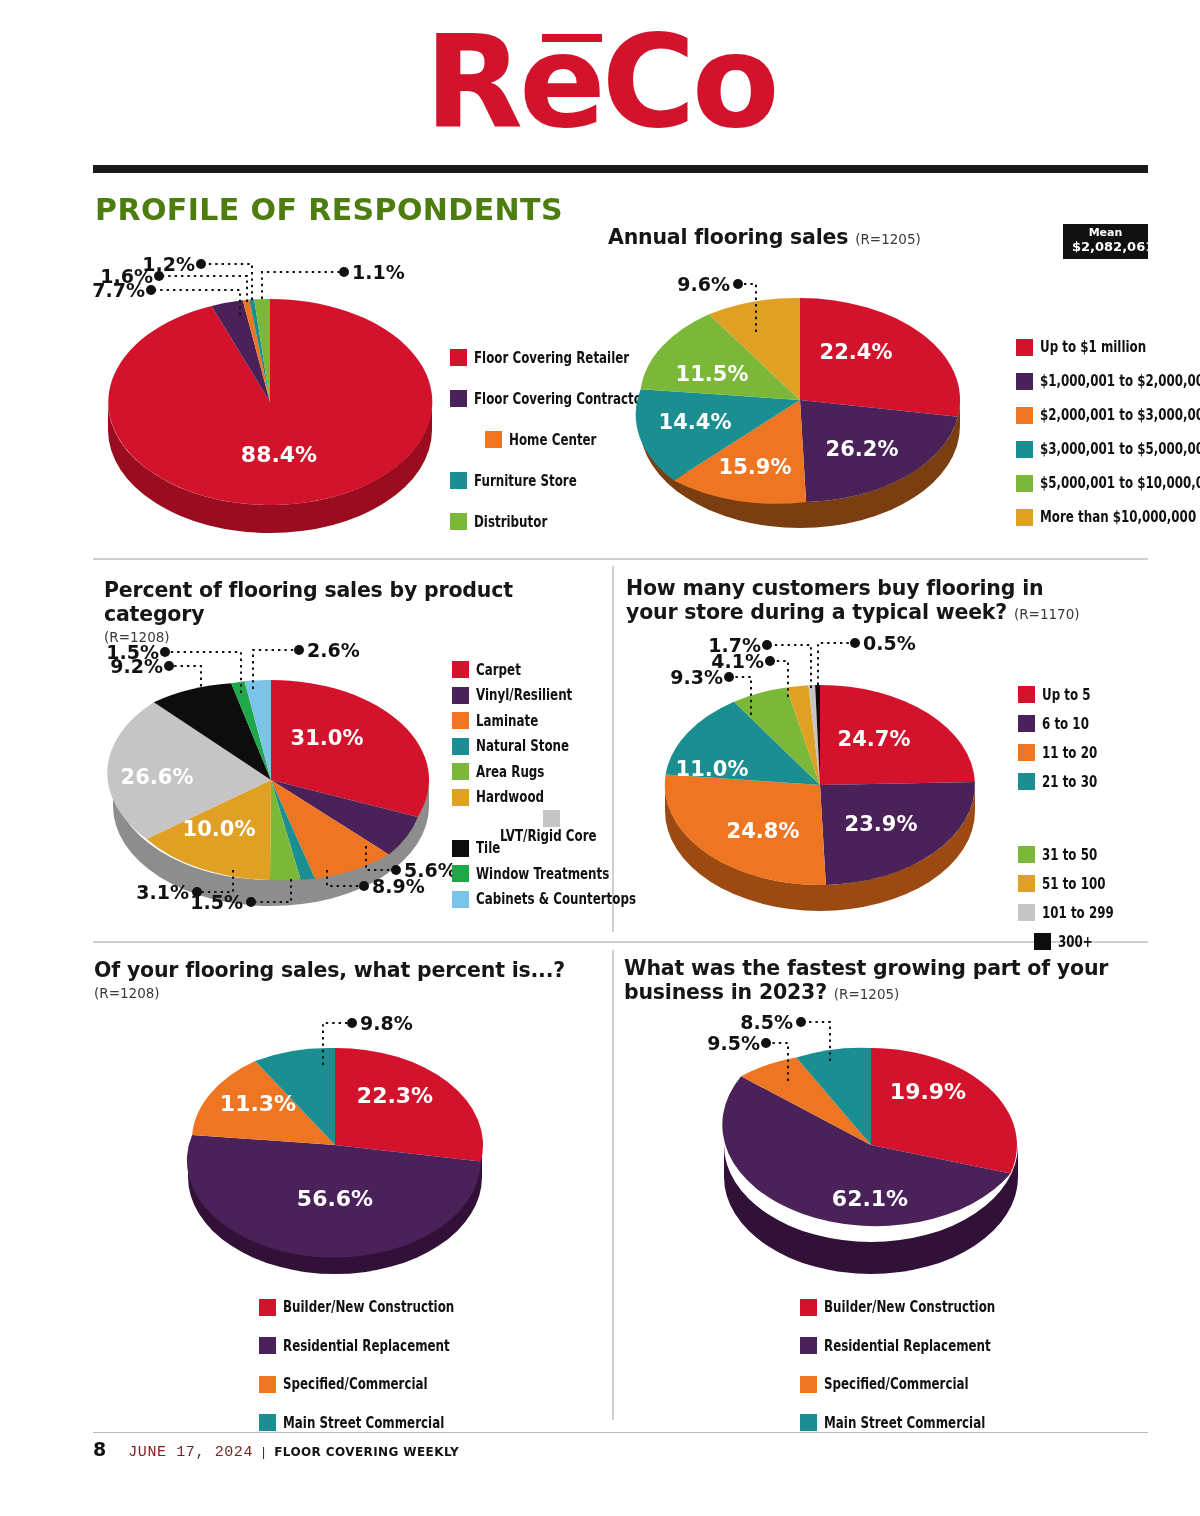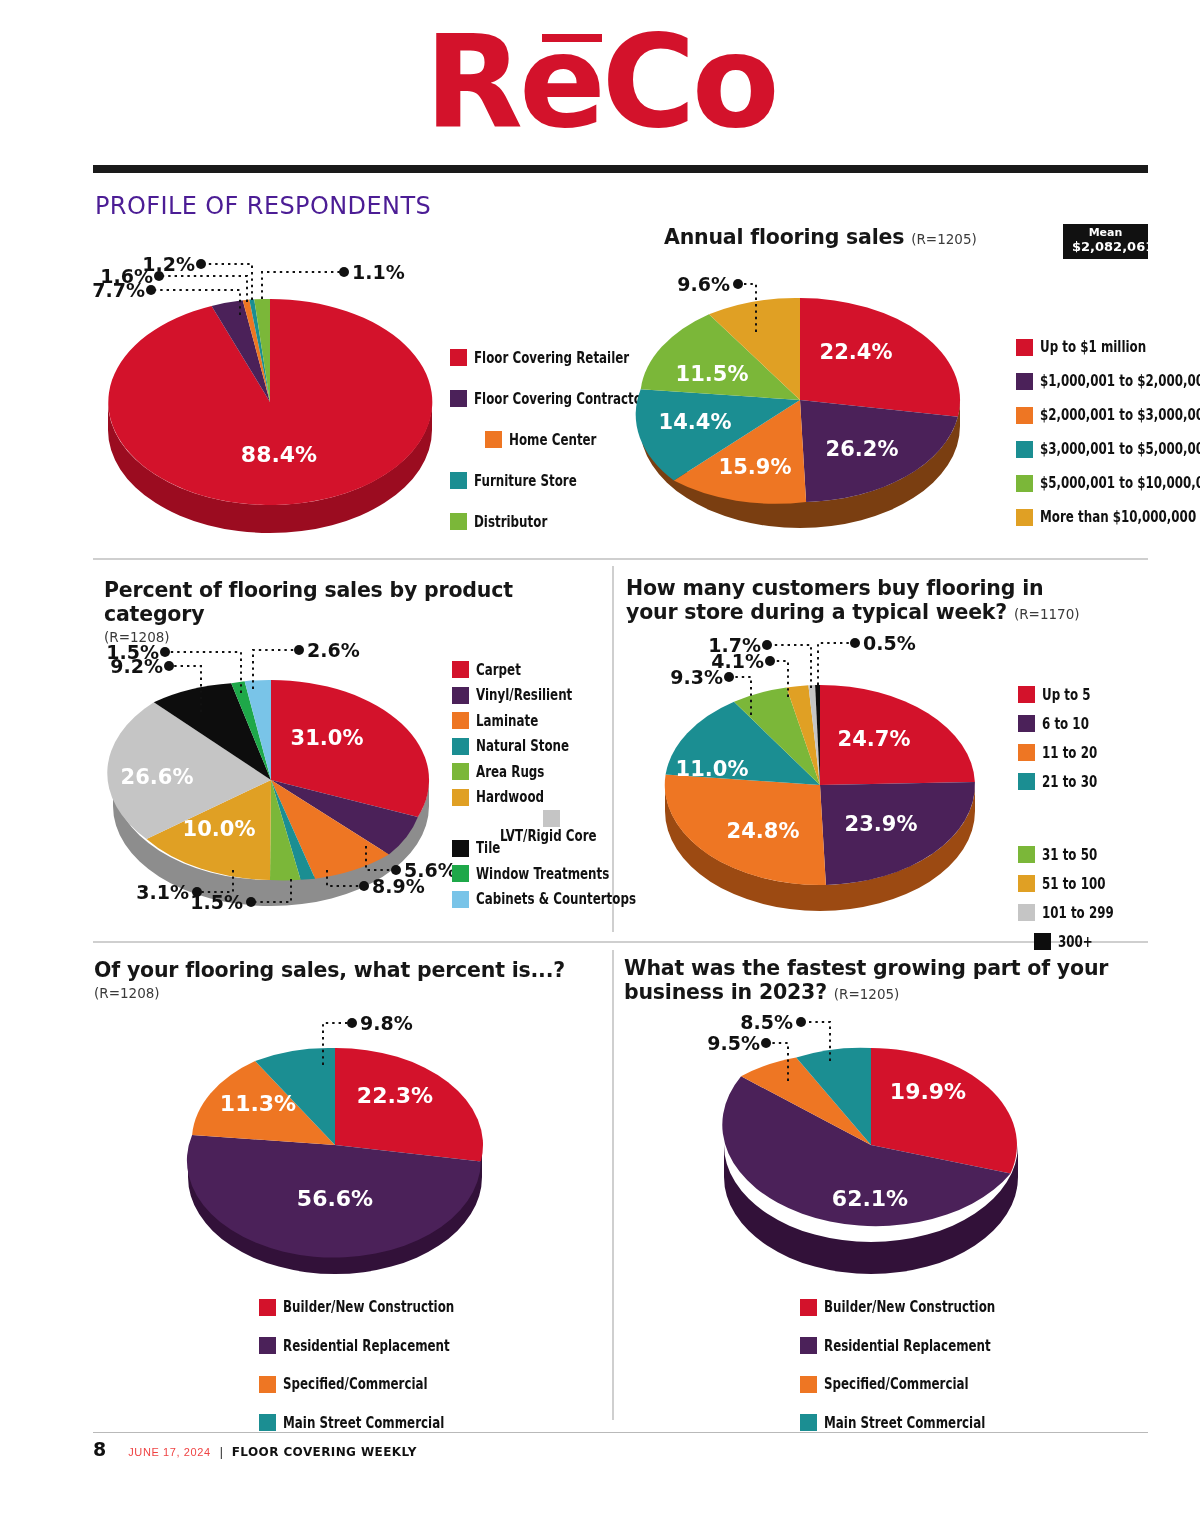--- a/index.html
+++ b/index.html
@@ -27,22 +27,22 @@
     width: 60px; height: 8px; background: #D3122B;
   }
   .top-rule {
     position: absolute; left: 93px; top: 165px;
     width: 1055px; height: 8px; background: #1a1a1a;
   }
 
   
   .section-title {
     position: absolute; left: 95px; top: 192px;
-    font-size: 24px; font-weight: 400; letter-spacing: .4px;
-    color: #4c1d95;
+    font-size: 30px; font-weight: 700; letter-spacing: .4px;
+    color: #4d7c0f;
     font-family: "DejaVu Sans", sans-serif;
   }
 
   
   .hrule { position: absolute; height: 2px; background: #cfcfcf; }
   .vrule { position: absolute; width: 2px; background: #cfcfcf; }
 
   
   .panel { position: absolute; }
   .panel h3 {
@@ -97,22 +97,22 @@
   }
   .footer {
     position: absolute; left: 93px; top: 1438px;
     display: flex; align-items: baseline;
   }
   .pg-num {
     font-family: "DejaVu Sans", sans-serif;
     font-weight: 700; font-size: 19px; color: #111; margin-right: 22px;
   }
   .f-date {
-    font-family: Liberation Sans, sans-serif;
-    font-size: 11px; color: #ef4444; letter-spacing: .6px;
+    font-family: Liberation Mono, monospace;
+    font-size: 15px; color: #7f1d1d; letter-spacing: .6px;
   }
   .f-sep { font-size: 12px; color: #222; margin: 0 9px; }
   .f-pub {
     font-family: "DejaVu Sans", sans-serif;
     font-weight: 700; font-size: 12px; color: #111; letter-spacing: .4px;
   }
 </style>
 </head>
 <body>
 
@@ -181,21 +181,21 @@
     <div class="legend-row" style="height:41px;">
       <span class="sw" style="background:#1B8E92"></span>
       <span class="lg-label">Furniture Store</span>
     </div>
     <div class="legend-row" style="height:41px;">
       <span class="sw" style="background:#7BB739"></span>
       <span class="lg-label">Distributor</span>
     </div>
   </div>
 
-  <div class="panel" style="left:664px; top:225px; width:420px;">
+  <div class="panel" style="left:608px; top:225px; width:420px;">
     <h3>
       <span>Annual flooring sales</span>
       <span class="rn">(R=1205)</span>
     </h3>
   </div>
 
   <div class="mean-badge" style="left:1063px; top:224px; width:85px;">
     <span class="mlabel">Mean</span>
     <span class="mval">$2,082,061.46</span>
   </div>

